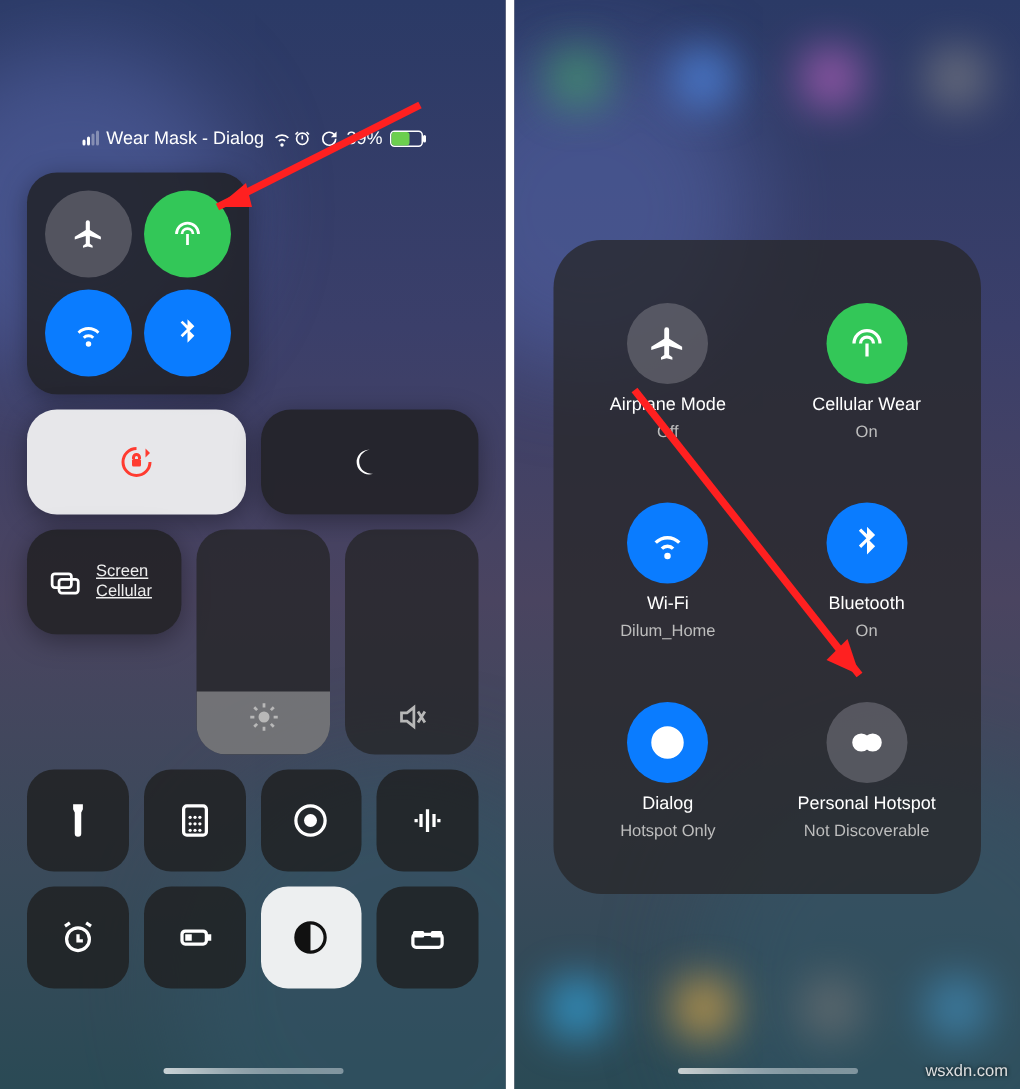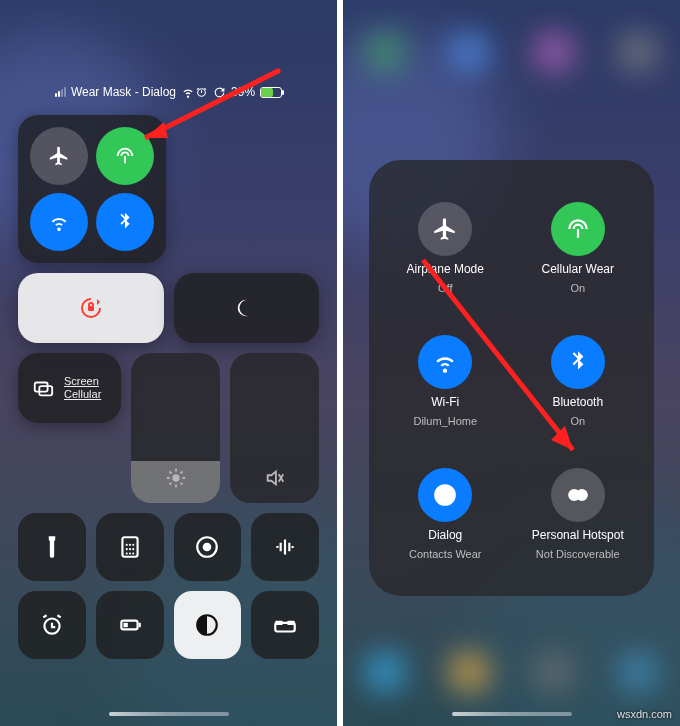--- a/index.html
+++ b/index.html
@@ -330,21 +330,21 @@
       <div class="exp-item">
         <div class="round blue">
             <svg viewBox="0 0 24 24" fill="none" stroke="#fff" stroke-width="2">
               <circle cx="12" cy="12" r="9"></circle>
               <circle cx="12" cy="12" r="5"></circle>
               <circle cx="12" cy="12" r="1.5" fill="#fff"></circle>
               <path d="M8 21l4-5 4 5z" fill="#fff" stroke="none"></path>
             </svg>
           </div>
         <div class="lbl">Dialog</div>
-        <div class="sub">Contacts Wear</div>
+        <div class="sub">Hotspot Only</div>
       </div>
       <div class="exp-item">
         <div class="round dim">
             <svg viewBox="0 0 24 24" fill="none" stroke="#fff" stroke-width="2.2">
               <circle cx="8.5" cy="12" r="4.5"></circle>
               <circle cx="15.5" cy="12" r="4.5"></circle>
             </svg>
           </div>
         <div class="lbl">Personal Hotspot</div>
         <div class="sub">Not Discoverable</div>

